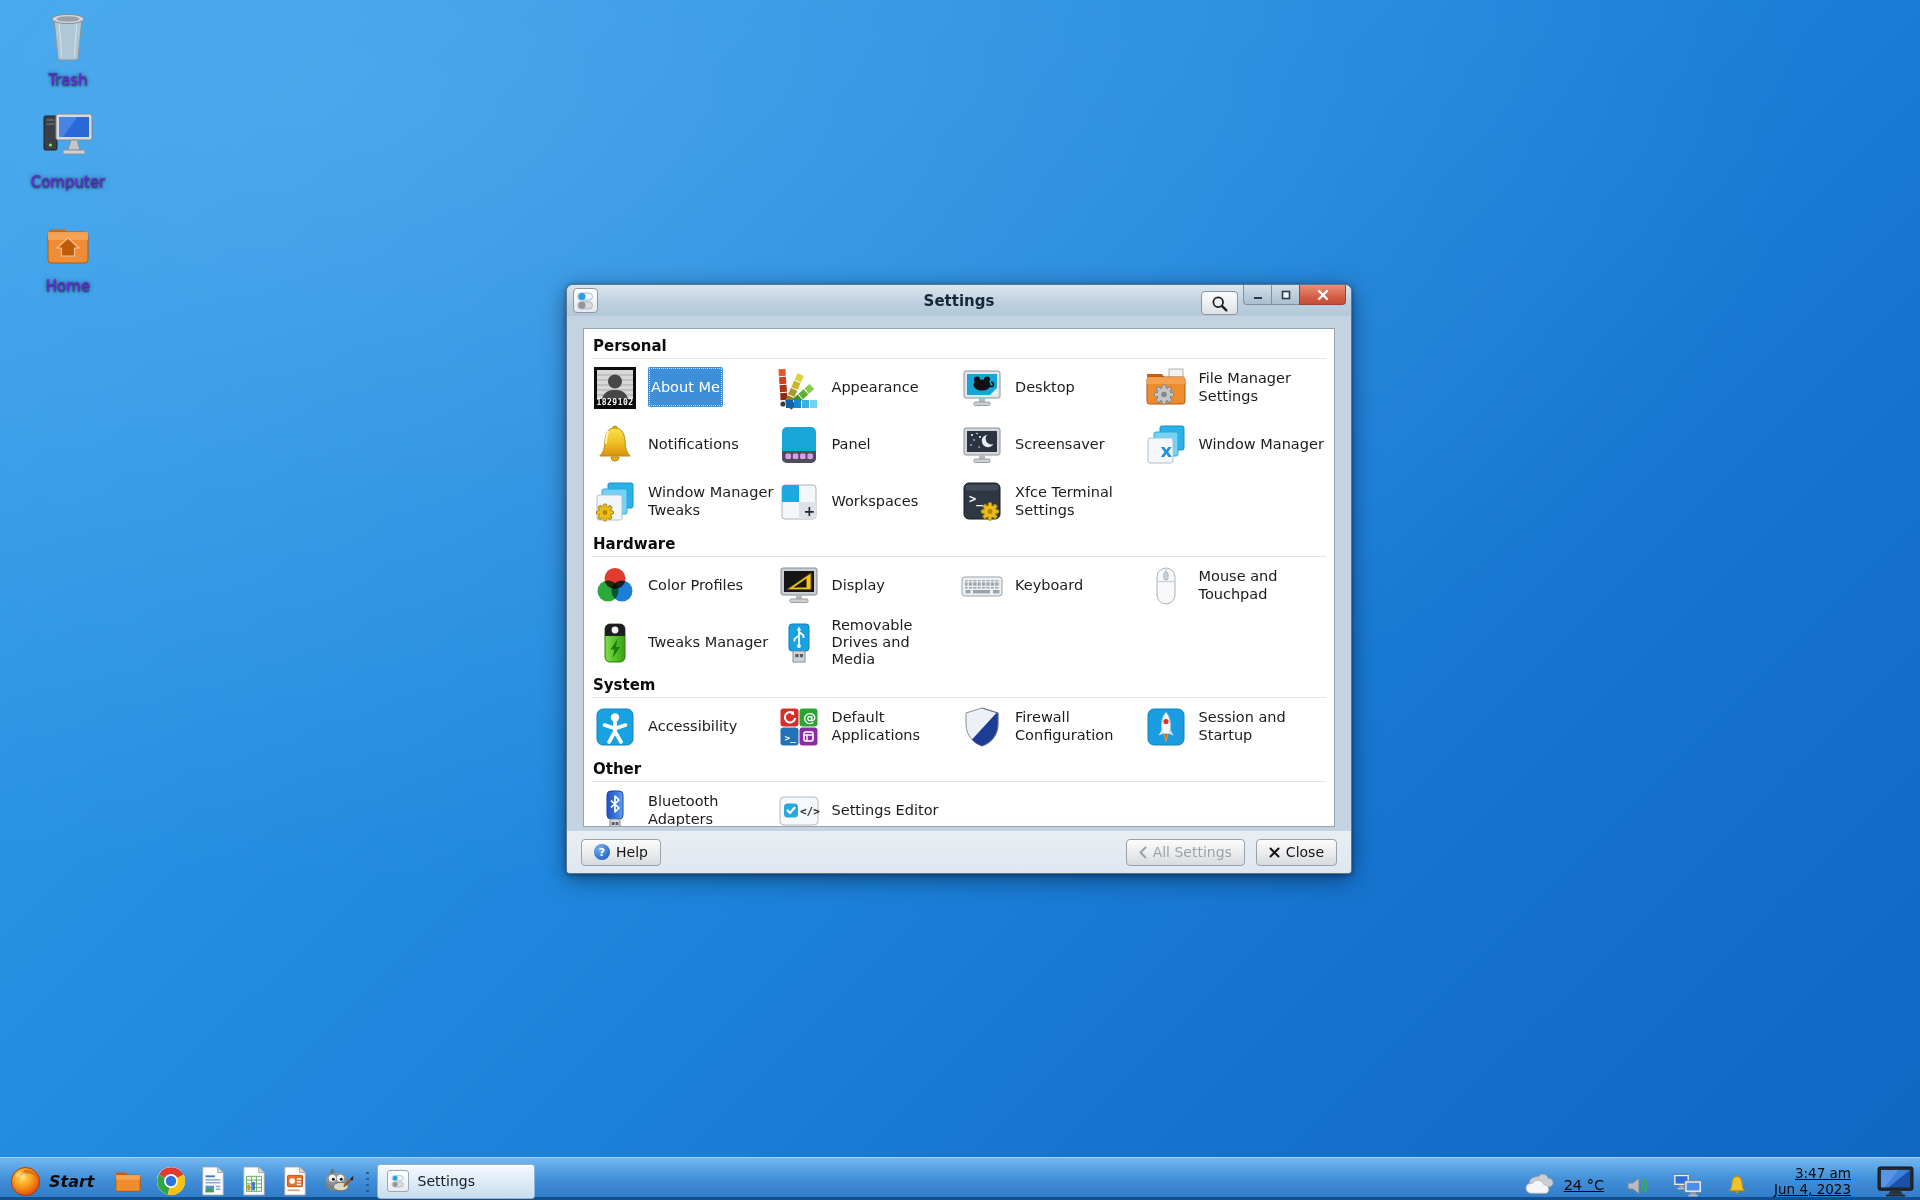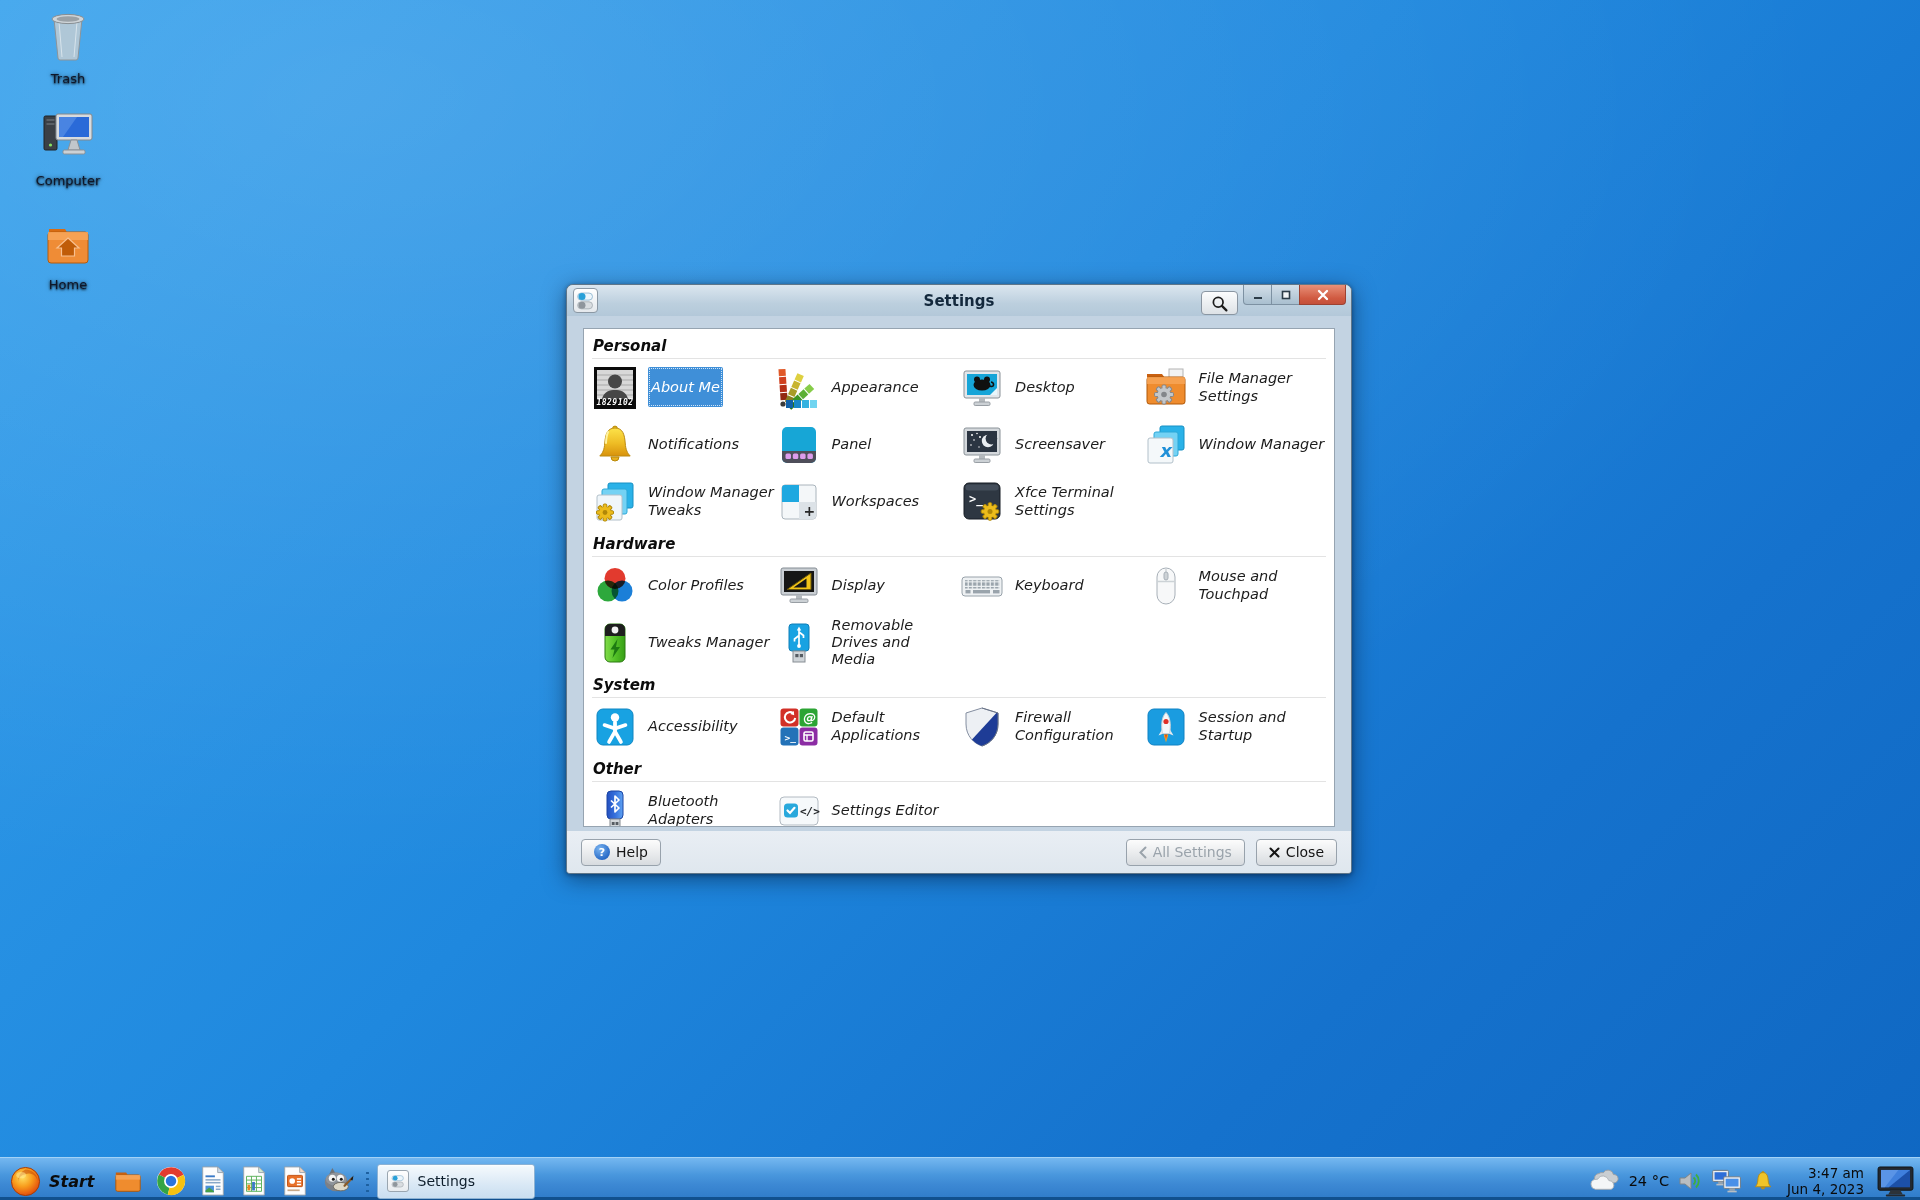--- a/index.html
+++ b/index.html
@@ -8,21 +8,21 @@
     font-family:"DejaVu Sans","Liberation Sans",sans-serif;
     position:relative;
     background:
       radial-gradient(140% 120% at 18% 8%, rgba(255,255,255,.14), rgba(255,255,255,0) 55%),
       linear-gradient(135deg,#34a0ec 0%,#1f88de 45%,#1572cd 75%,#0f67c2 100%);
   }
 
   
   .desk-icon { position:absolute; left:26px; width:84px; text-align:center; cursor:default; }
   .desk-icon .dlabel {
-    display:inline-block; margin-top:3px; font-size:13px; color:#0f172a;
+    display:inline-block; margin-top:3px; font-size:15px; color:#6d28d9;
     text-shadow:0 1px 2px rgba(0,0,0,.85), 0 0 4px rgba(0,0,0,.55);
   }
 
   
   .window {
     position:absolute; left:566px; top:284px; width:786px; height:590px;
     background:#c3d3e2; border:1px solid #5f7689; border-radius:7px 7px 4px 4px;
     box-shadow:0 5px 22px rgba(0,15,40,.5), 0 1px 4px rgba(0,10,30,.4);
     display:flex; flex-direction:column;
   }
@@ -51,21 +51,21 @@
     background:linear-gradient(#d3dfe9,#a9bfcf);
   }
   .wc.first { border-radius:0 0 0 4px; }
   .wc.close {
     width:47px; border-color:#9c4232; border-radius:0 0 4px 0;
     background:linear-gradient(#e89078,#d05a41 70%,#c4503a);
   }
 
   .content {
     flex:1; margin:12px 16px 4px; background:#fff; border:1px solid #96a4b1;
-    padding:3px 8px 0; overflow:hidden;font-style:italic;
+    padding:3px 8px 0; overflow:hidden;
   }
   .section-header {
     font-size:15px; font-weight:bold; color:#0c0c0c;
     padding:5px 1px 3px; border-bottom:1px solid #e3e3e3;
   }
   .items { display:grid; grid-template-columns:repeat(4,1fr); }
   .item { display:flex; align-items:center; gap:9px; height:57px; padding-left:1px; }
   .icon44 { width:46px; height:46px; flex:none; display:flex; align-items:center; justify-content:flex-start; position:relative; }
   .ilabel { font-size:14.5px; line-height:1.18; color:#1c1c1c; max-width:126px; }
   .ilabel .sel {
@@ -116,21 +116,21 @@
     display:flex; align-items:center; gap:9px; width:158px; height:35px; padding:0 9px;
     border:1px solid #8cb2d4; border-radius:3px;
     background:linear-gradient(#f6fafd,#d9e8f5 60%,#c9def0);
     box-shadow:inset 0 1px 2px rgba(255,255,255,.8);
   }
   .task-label { font-size:14px; color:#0e1e2c; }
   .task-ic {
     width:22px; height:22px; border-radius:3px; background:linear-gradient(#fff,#e8ecef);
     border:1px solid #9aa6b0; display:flex; align-items:center; justify-content:center;
   }
-  .tray { margin-left:auto; display:flex; align-items:center; gap:9px; }
+  .tray { margin-left:auto; display:flex; align-items:flex-end; gap:22px;text-decoration:underline; }
   .temp { font-size:14.5px; color:#0a0a0a; white-space:nowrap; }
   .clock { text-align:right; font-size:13.5px; color:#0a0a0a; line-height:1.2; white-space:nowrap; margin:0 4px; }
 </style>
 </head>
 <body>
 
 <div class="desk-icon" style="top:10px">
   <span><svg width="48" height="54" viewBox="0 0 48 54">
     <path d="M10 9 L14 48 Q14 50 16 50 H32 Q34 50 34 48 L38 9 Z" fill="#c6cdd2" fill-opacity=".82" stroke="#8d9499"></path>
     <path d="M15 12 L18 47 M33 12 L30 47" stroke="#ffffff" stroke-opacity=".5" fill="none"></path>

